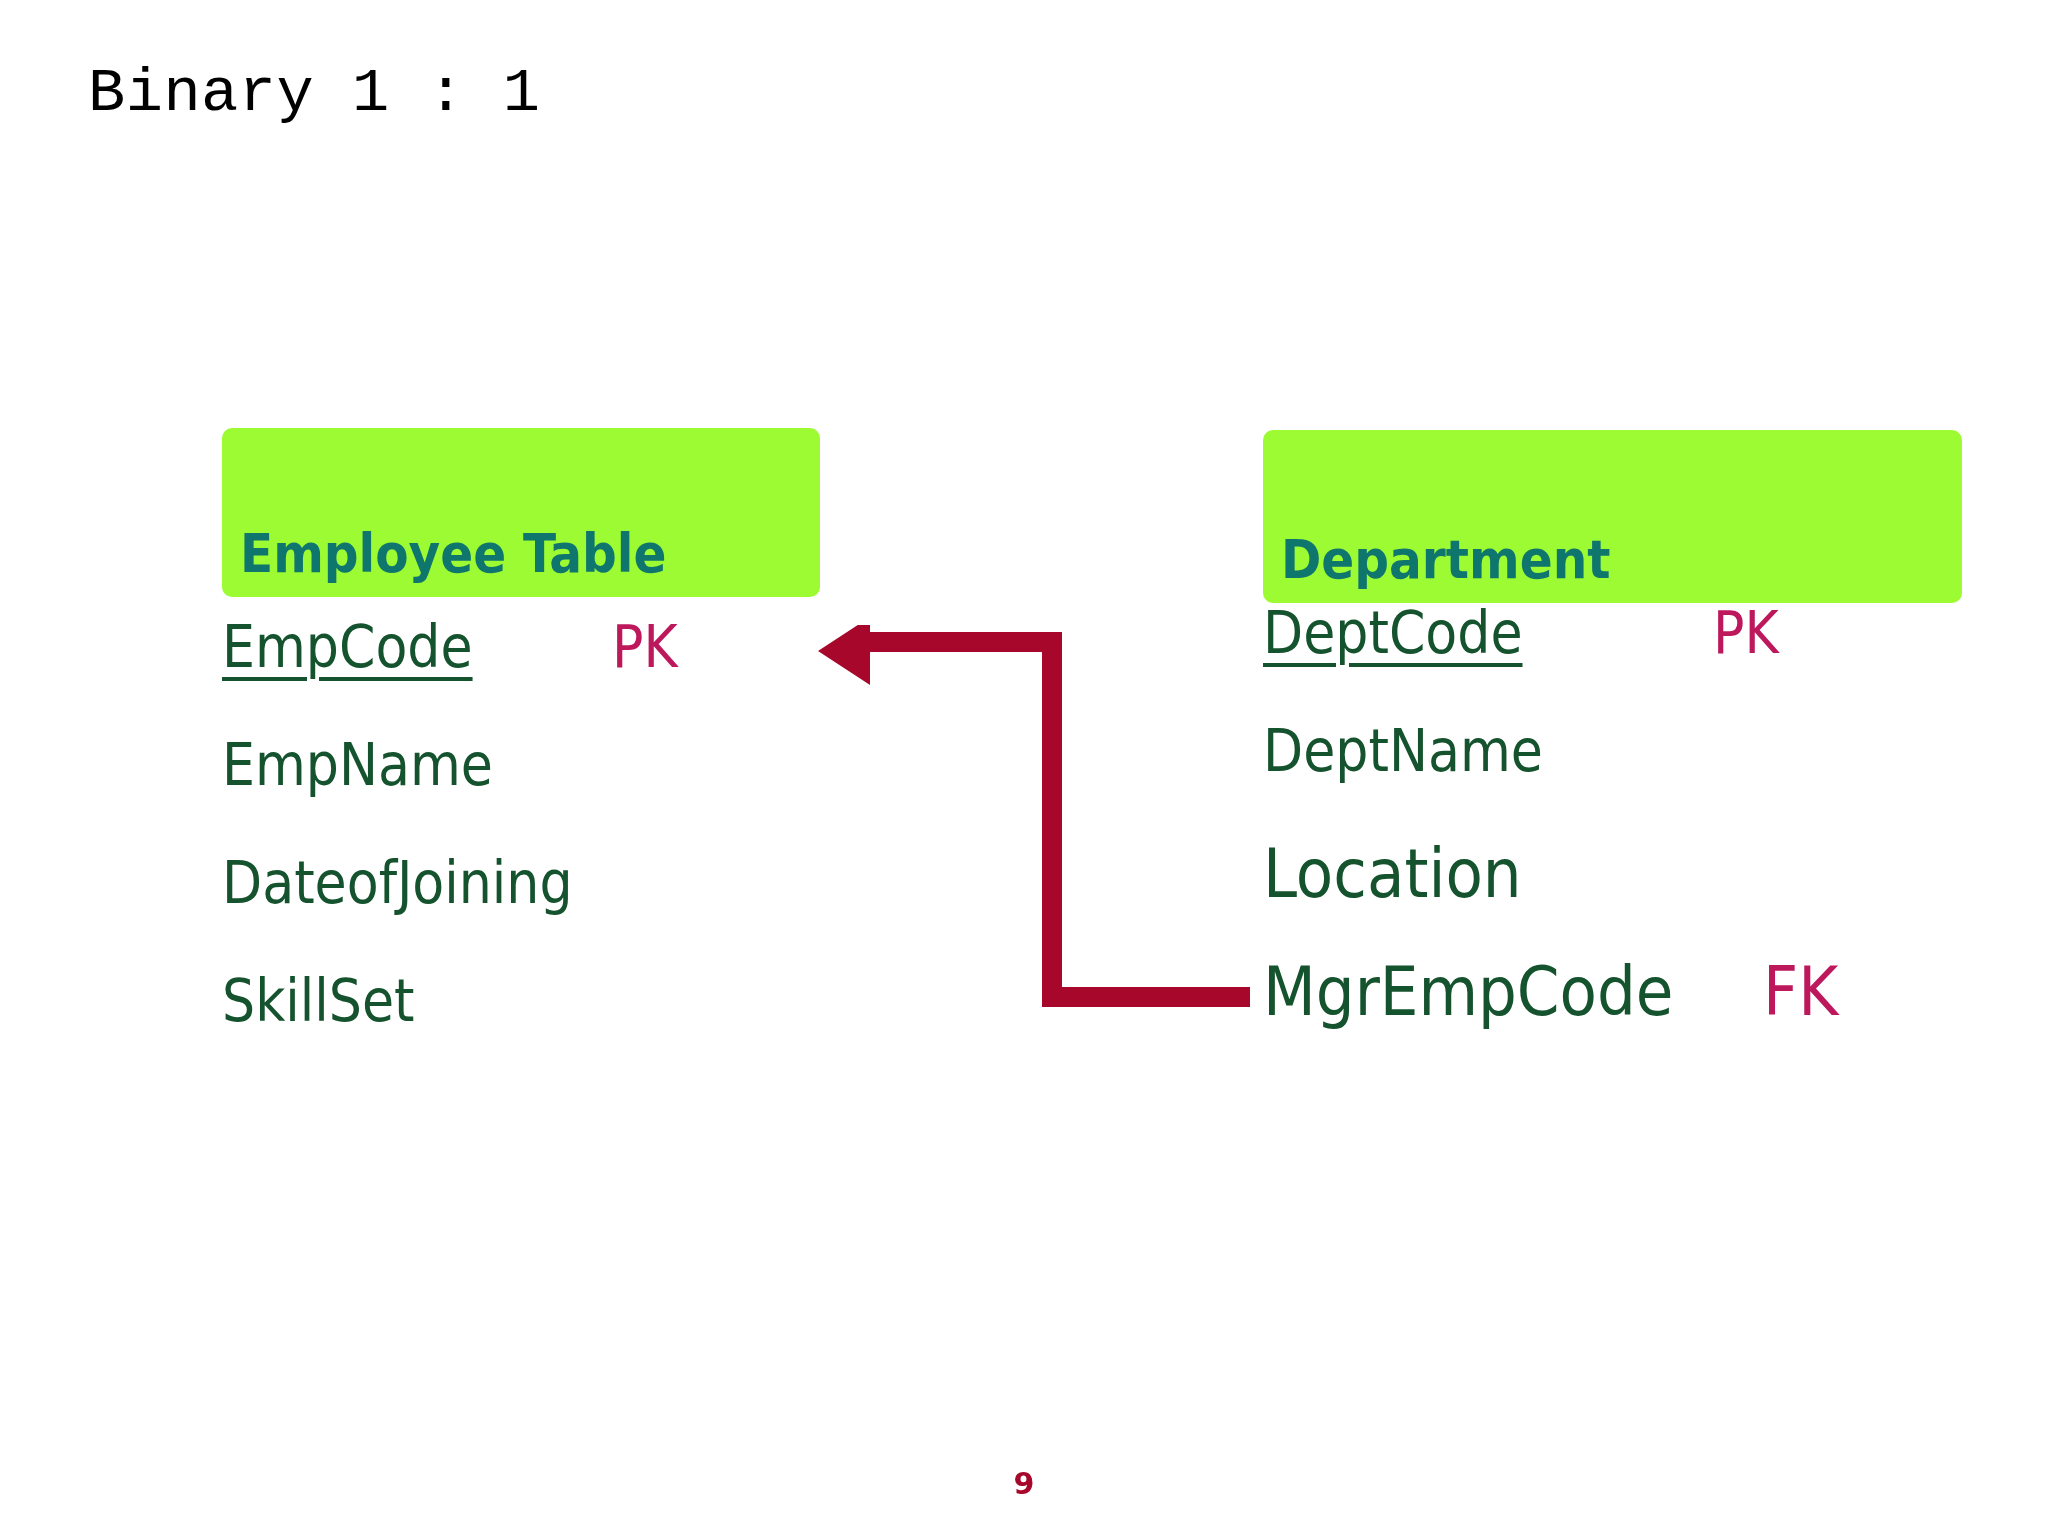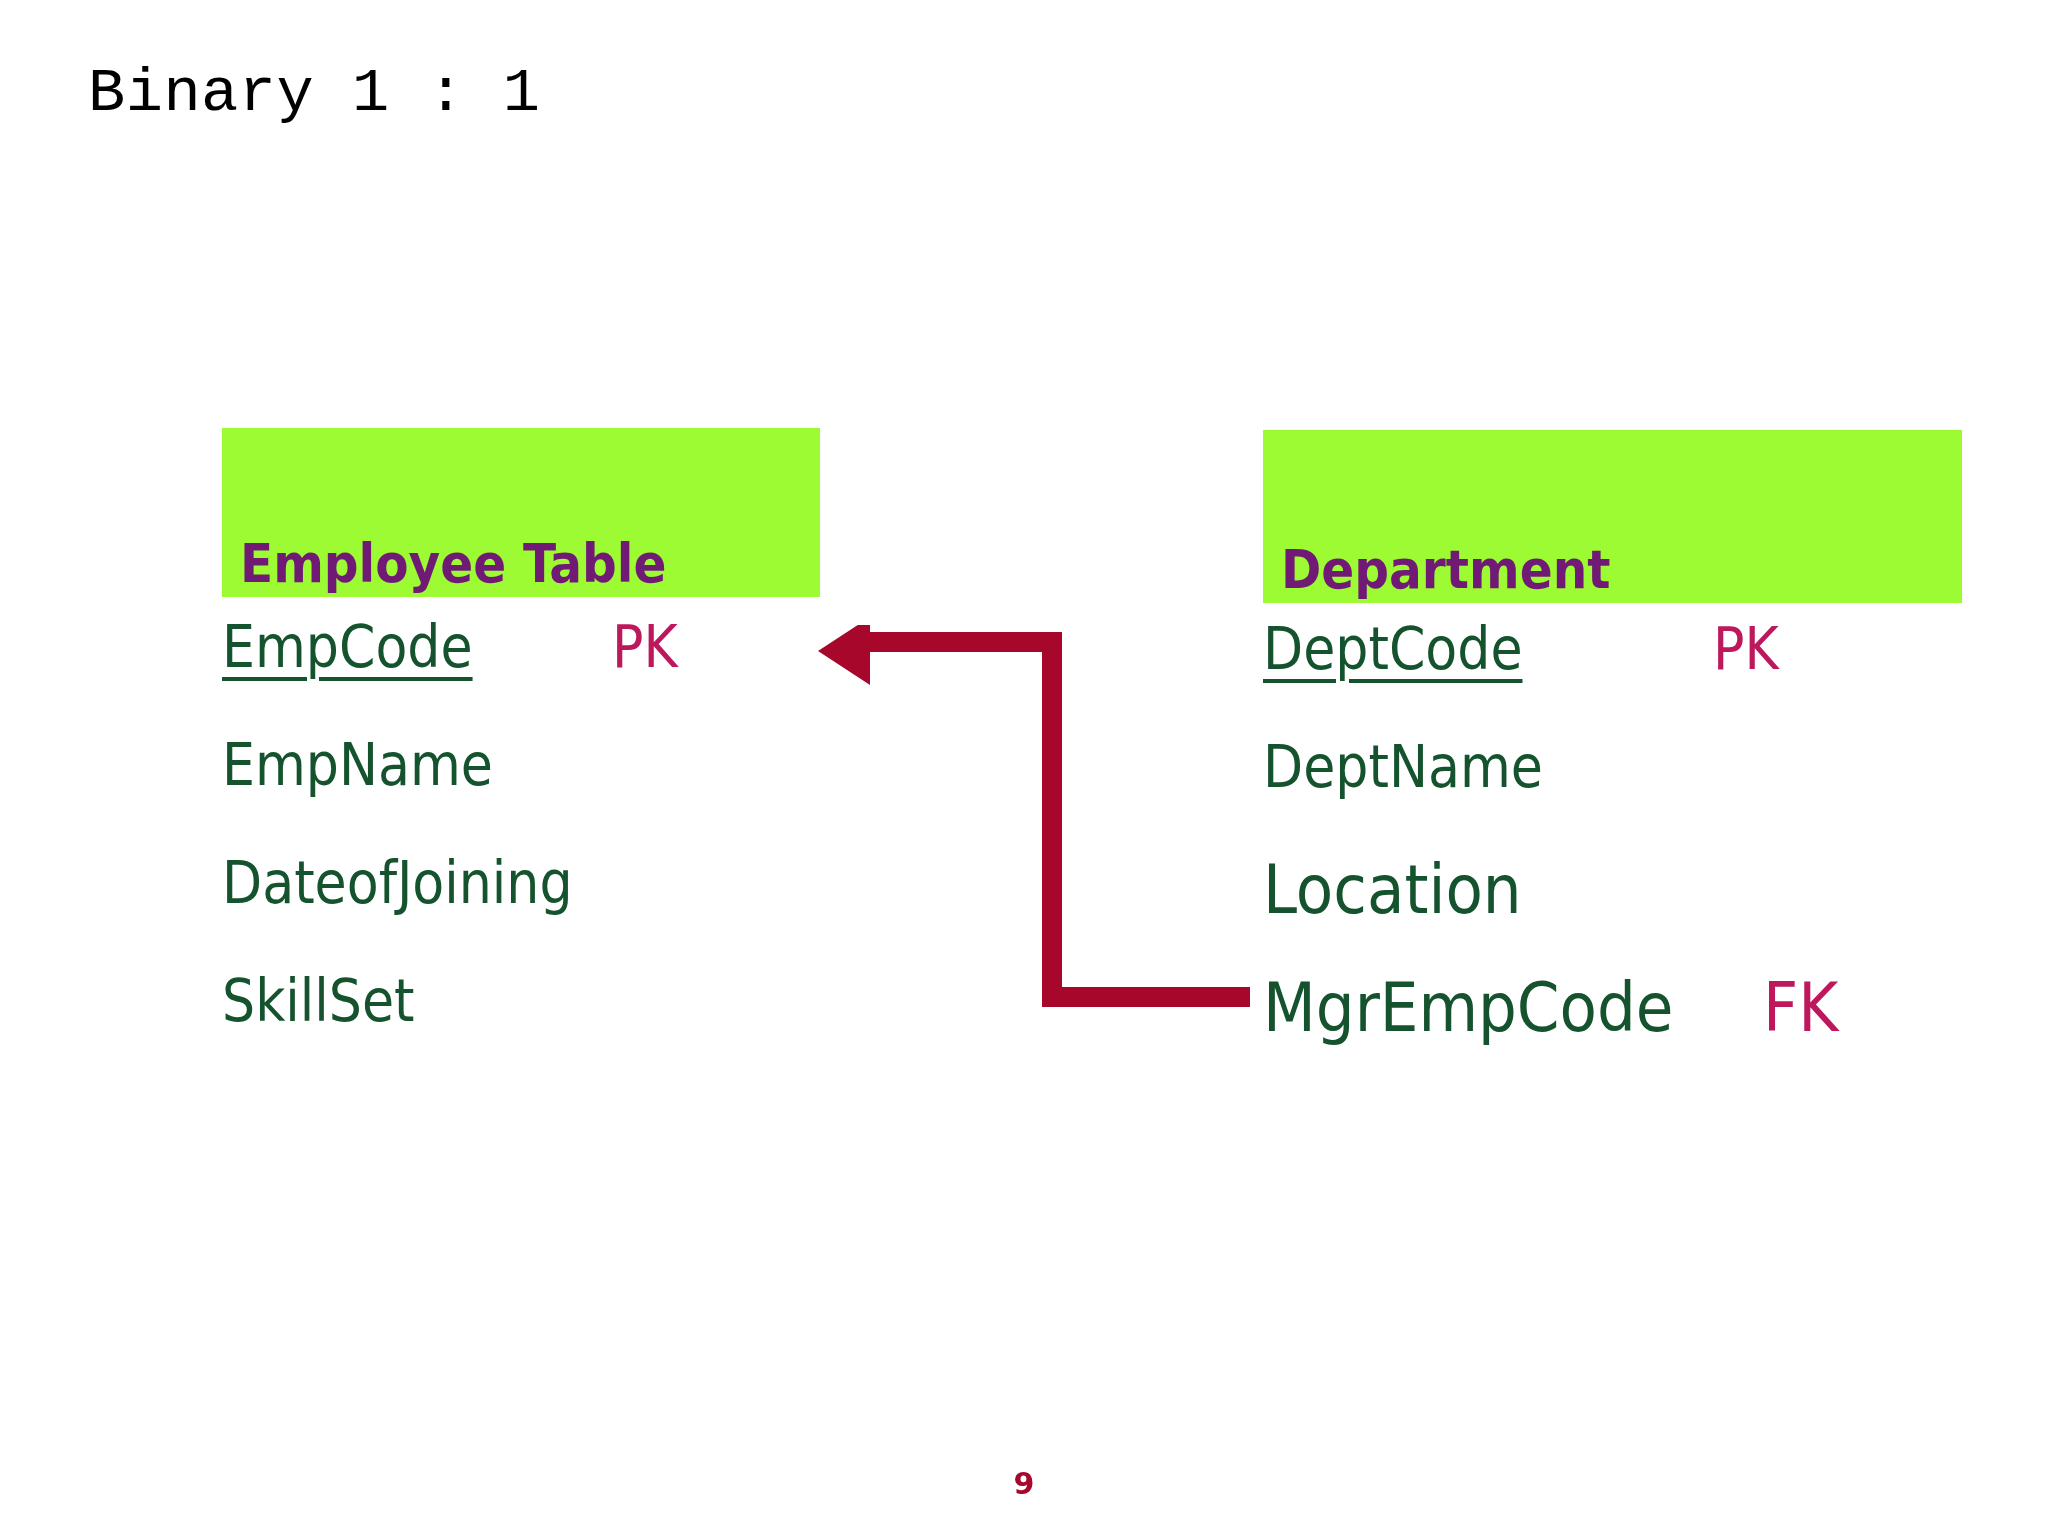--- a/index.html
+++ b/index.html
@@ -36,27 +36,28 @@
     position: absolute;
   }
   .entity-header {
     position: absolute;
     left: 0;
     top: 0;
     display: flex;
     align-items: flex-end;
     box-sizing: border-box;
     padding-left: 18px;
-    padding-bottom: 6px;
+    padding-bottom: 16px;
     font-family: "DejaVu Sans Condensed", "Liberation Sans Narrow", "DejaVu Sans", sans-serif;
     font-weight: 700;
     font-size: 54px;
-    color: #701a75;
+    color: #0f766e;
     line-height: 1.0;
     white-space: nowrap;
+    border-radius: 10px;
   }
 
   .attr-list {
     position: absolute;
     left: 0;
   }
   .attr-row {
     position: relative;
     display: block;
     height: 118px;
@@ -90,21 +91,21 @@
   
   #entity-employee { left: 222px; top: 428px; width: 598px; }
   #entity-employee .entity-header { width: 598px; height: 169px; background: #9CFB32; }
   #entity-employee .attr-list { top: 190px; width: 598px; }
   #entity-employee .attr-name { font-size: 58px; }
   #entity-employee .attr-key  { font-size: 58px; left: 390px; }
 
   
   #entity-department { left: 1263px; top: 430px; width: 699px; }
   #entity-department .entity-header { width: 699px; height: 173px; background: #9CFB32; }
-  #entity-department .attr-list { top: 190px; width: 760px; }
+  #entity-department .attr-list { top: 174px; width: 760px; }
   #entity-department .attr-name { font-size: 58px; }
   #entity-department .attr-key  { font-size: 58px; left: 450px; }
   #entity-department .attr-row.big .attr-name { font-size: 68px; }
   #entity-department .attr-row.big .attr-key  { font-size: 68px; left: 500px; }
 
   
   #relationship-connector {
     position: absolute;
     left: 810px;
     top: 625px;

